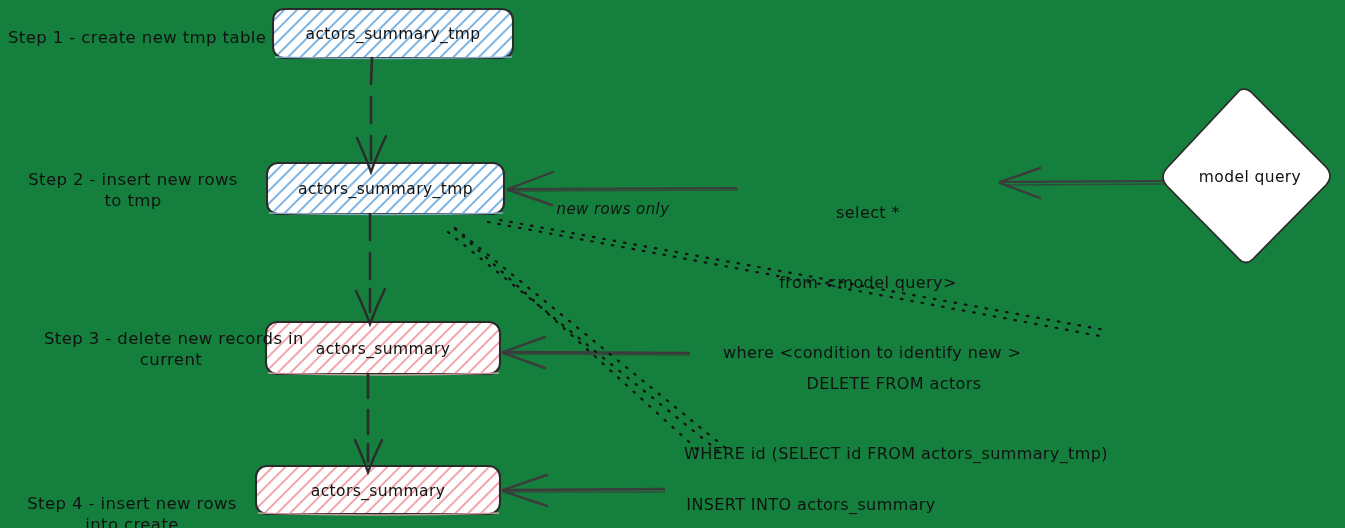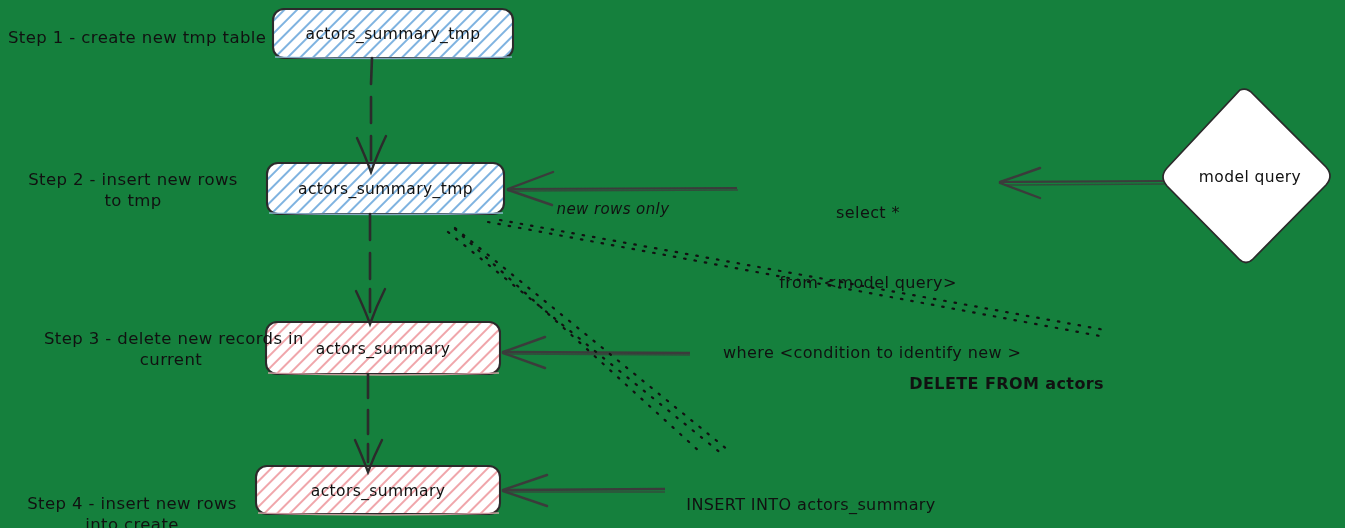--- a/index.html
+++ b/index.html
@@ -170,22 +170,23 @@
   <div class="label node-label" style="left:1168px; top:168px; width:164px;">model query</div>
 
   <div class="label small-annot" style="left:546px; top:200px; width:134px;font-style:italic;">new rows only</div>
 
   <div class="label annot" style="left:723px; top:155px; width:290px; text-align:center;">
     <div>select *</div>
     <div>from &lt;model query&gt;</div>
     <div>where &lt;condition to identify new &gt;</div>
   </div>
 
-  <div class="label annot" style="left:684px; top:326px; width:420px; text-align:right;font-weight:bold;">
+  <div class="label annot" style="left:684px; top:326px; width:420px; text-align:center;">
     <div>DELETE FROM actors</div>
+    <div>WHERE id (SELECT id FROM actors_summary_tmp)</div>
   </div>
 
   <div class="label annot" style="left:676px; top:447px; width:270px; text-align:center;">
     <div>INSERT INTO actors_summary</div>
     
   </div>
 
 </div>
 
 </body></html>

